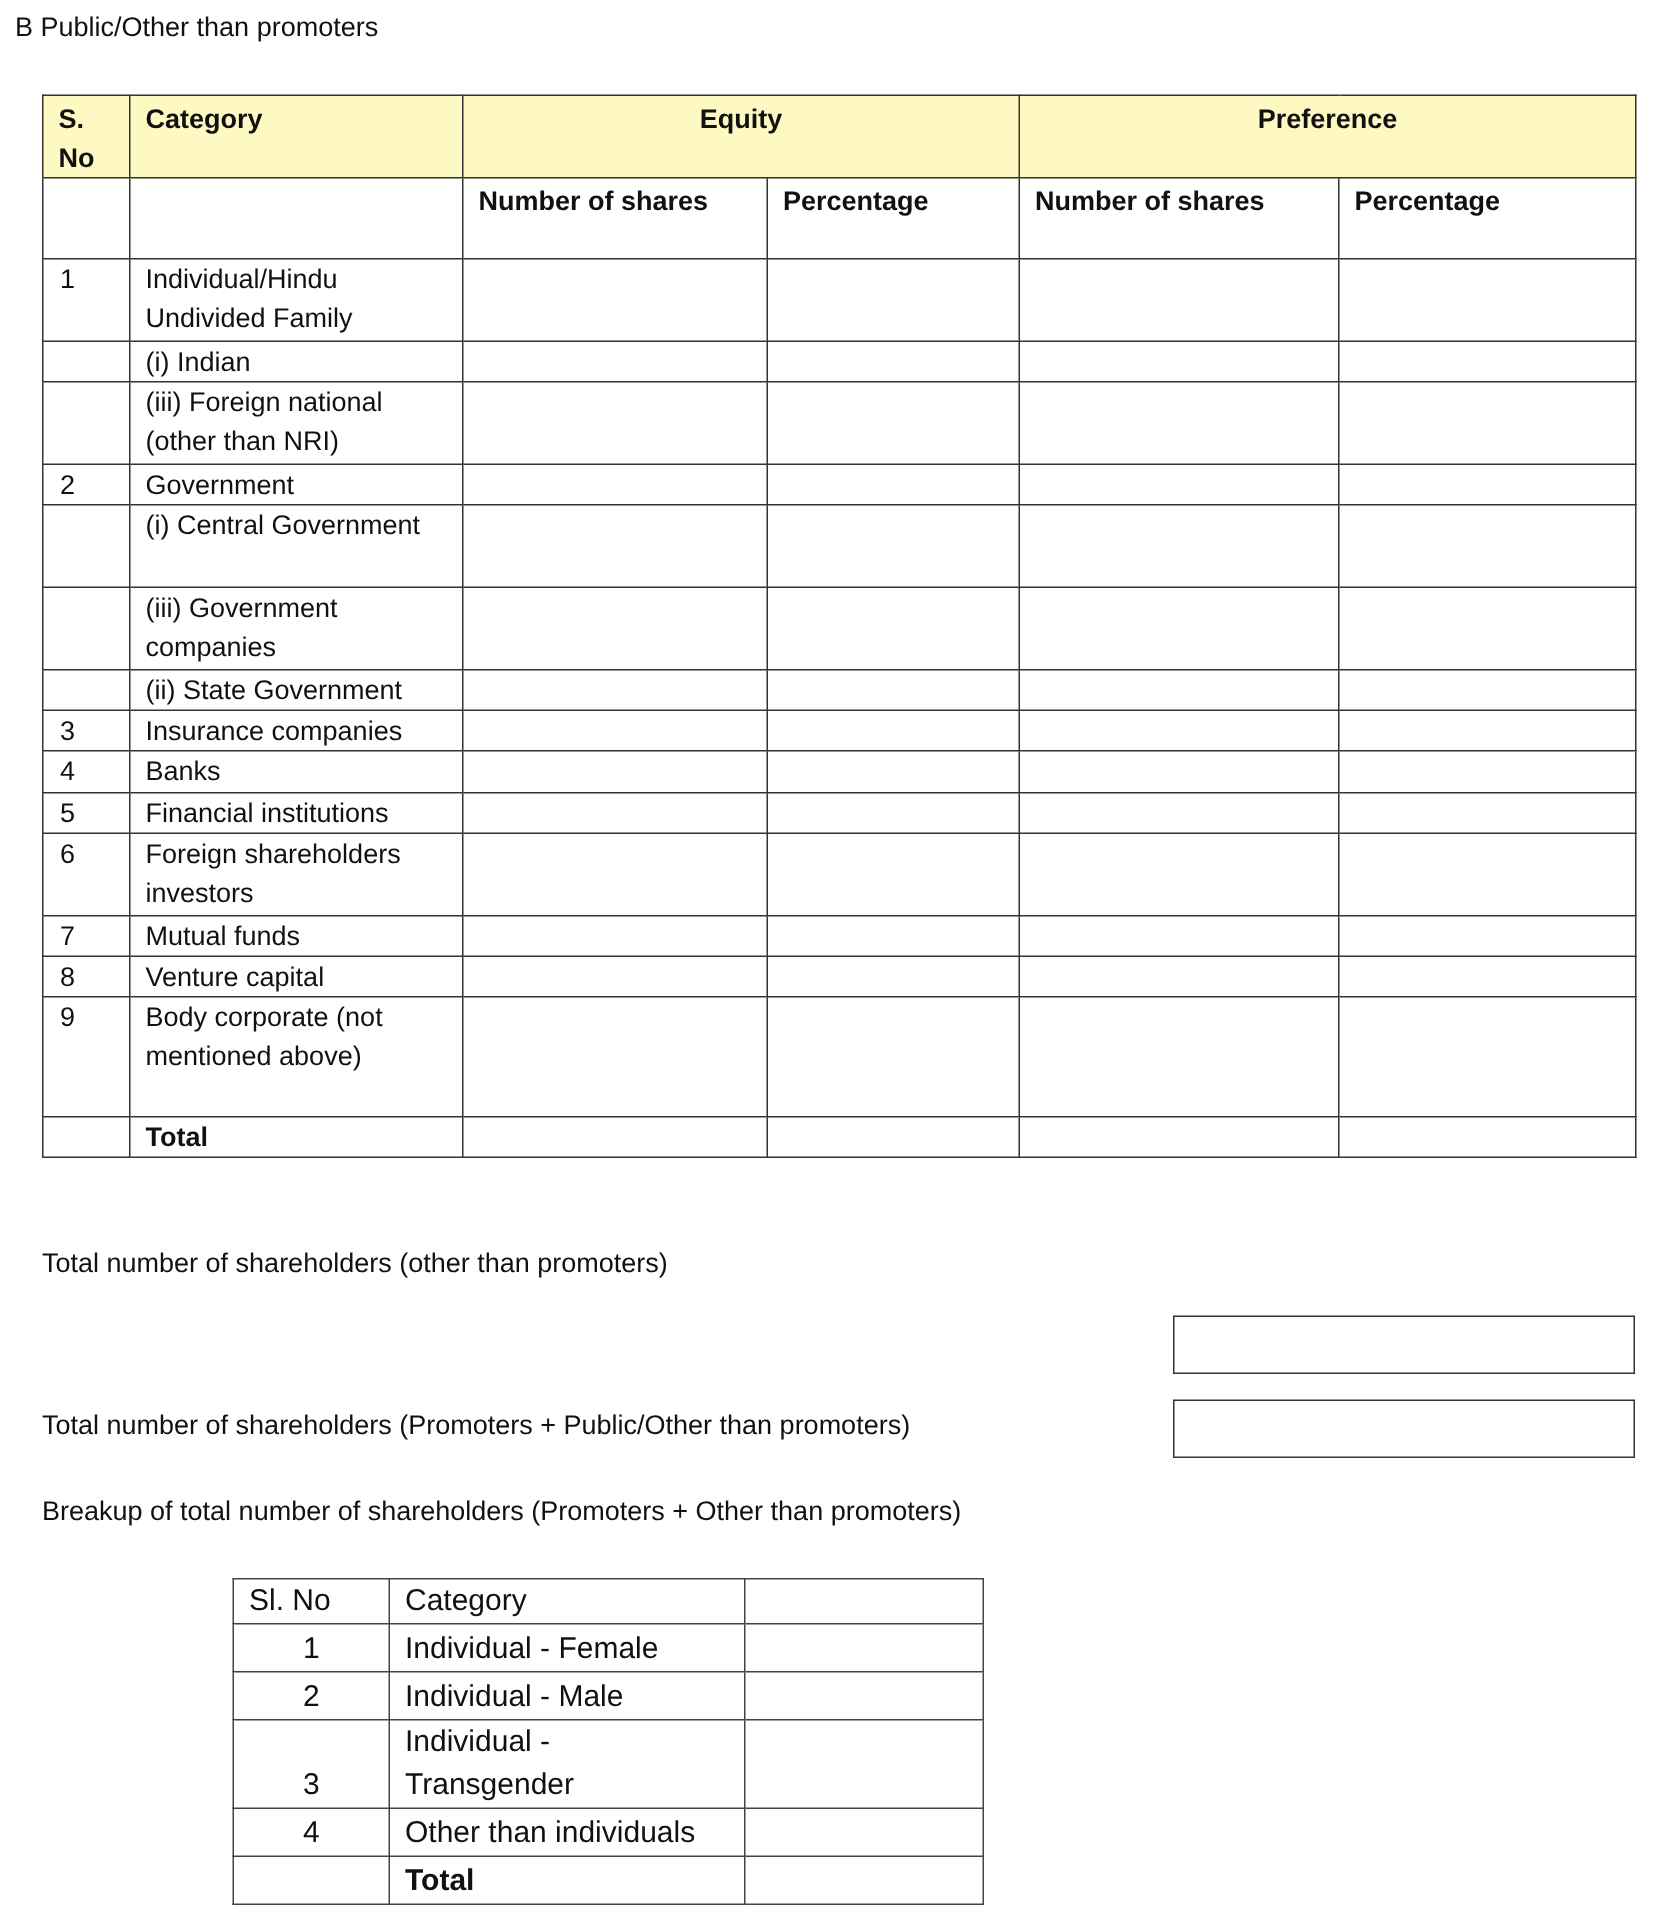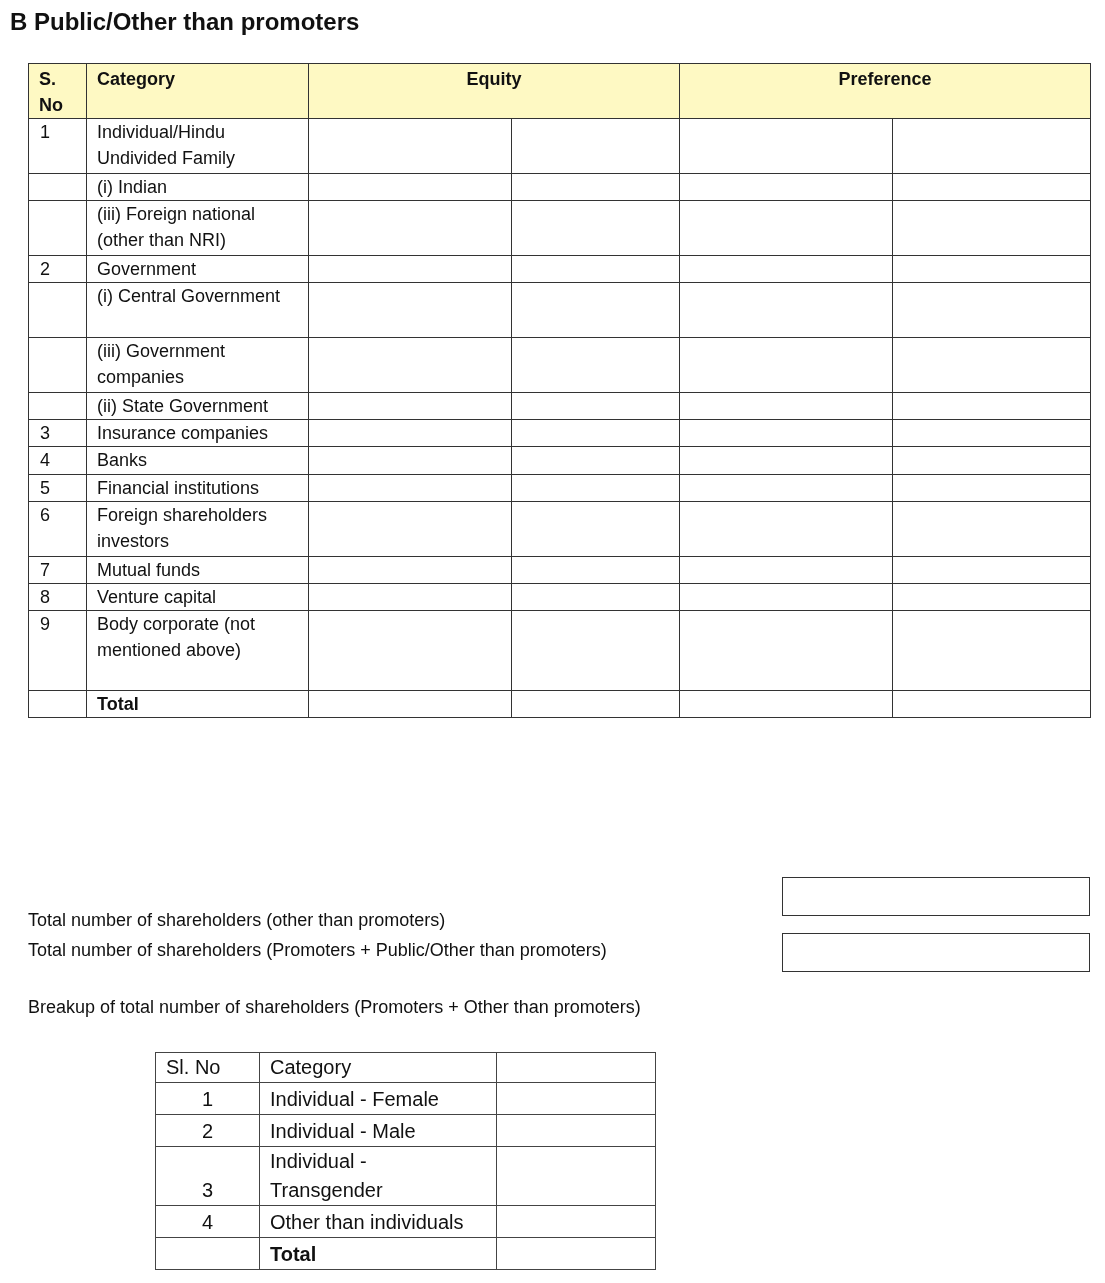--- a/index.html
+++ b/index.html
@@ -1,18 +1,18 @@
 <!DOCTYPE html>
 <html><head>
 <meta charset="utf-8">
 <style>
   html, body { margin: 0; padding: 0; background: #ffffff; }
   body { width: 1105px; height: 1283px; position: relative; overflow: hidden;
          font-family: "Liberation Sans", "DejaVu Sans", sans-serif; color: #111; }
-  .title { position: absolute; left: 10px; top: 8px; font-size: 24px; font-weight: bold; }
+  .title { position: absolute; left: 10px; top: 8px; font-size: 18px; font-weight: normal; }
   table.main { position: absolute; left: 28px; top: 63px; border-collapse: collapse;
                table-layout: fixed; font-size: 18px; }
   table.main td, table.main th { border: 1.5px solid #333; padding: 0 10px; vertical-align: top;
                line-height: 26px; text-align: left; }
   table.main thead th { font-weight: bold; }
   table.main thead tr.h1 th { background: #fef9c3; }
   .center { text-align: center !important; }
   .sno { padding-left: 11px !important; }
   .bold { font-weight: bold; }
   .others-box { display: inline-block; width: 108px; height: 16px; border: 2px solid #222;
@@ -37,20 +37,28 @@
       <col style="width:213px">
       <col style="width:198px">
   </colgroup>
   <thead>
     <tr class="h1" style="height:54px">
       <th style="padding-top:2px">S. No</th>
       <th style="padding-top:2px">Category</th>
       <th colspan="2" class="center" style="padding-top:2px">Equity</th>
       <th colspan="2" class="center" style="padding-top:2px">Preference</th>
     </tr>
+    <tr style="height:54px">
+      <th></th>
+      <th></th>
+      <th style="padding-top:2px">Number of shares</th>
+      <th style="padding-top:2px">Percentage</th>
+      <th style="padding-top:2px">Number of shares</th>
+      <th style="padding-top:2px">Percentage</th>
+    </tr>
   </thead>
   <tbody>
     <tr style="height:55px">
       <td class="sno">1</td>
       <td>Individual/Hindu Undivided Family</td>
       <td></td>
         <td></td>
       <td></td>
         <td></td>
     </tr>
@@ -162,21 +170,21 @@
       <td class="sno"></td>
       <td class="bold">Total</td>
       <td></td>
         <td></td>
       <td></td>
         <td></td>
     </tr>
   </tbody>
 </table>
 
-<div class="line" style="top:910px">Total number of shareholders (other than promoters)</div>
+<div class="line" style="top:832px">Total number of shareholders (other than promoters)</div>
 <div class="box" style="top:877px"></div>
 
 <div class="line" style="top:940px">Total number of shareholders (Promoters + Public/Other than promoters)</div>
 <div class="box" style="top:933px"></div>
 
 <div class="line" style="top:997px">Breakup of total number of shareholders (Promoters + Other than promoters)</div>
 
 <table class="break">
   <colgroup>
       <col style="width:104px">

